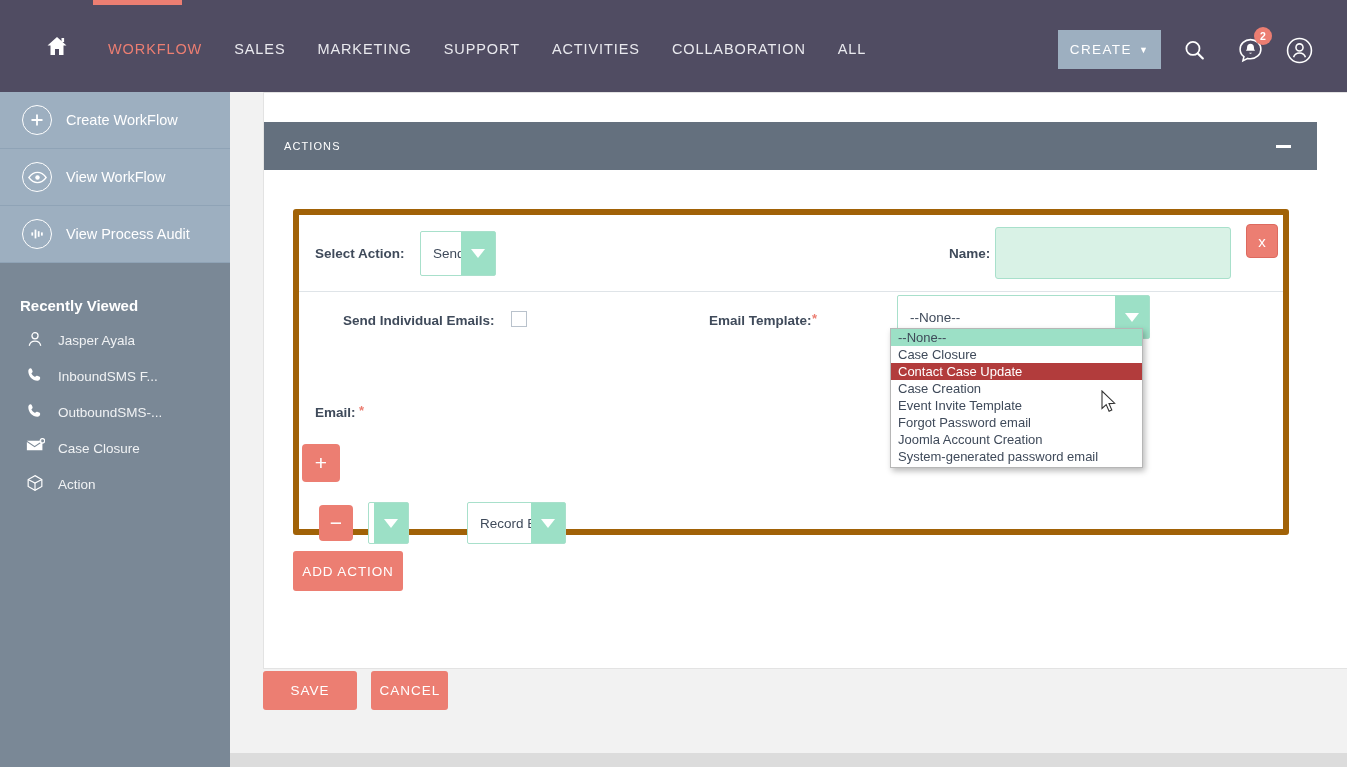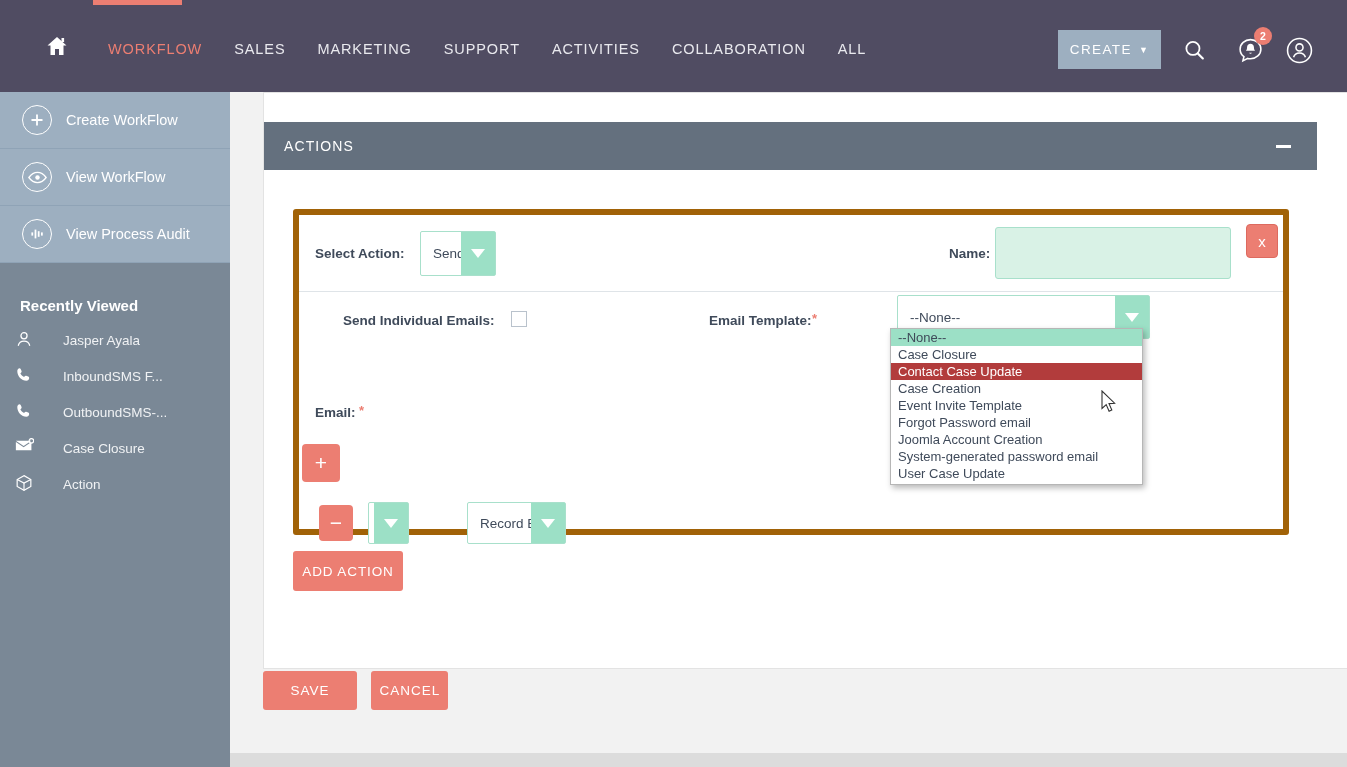--- a/index.html
+++ b/index.html
@@ -78,21 +78,21 @@
     border: 1.6px solid #fff;
     display: flex; align-items: center; justify-content: center;
     flex: 0 0 auto;
   }
   .recent-head {
     color: #ffffff; font-size: 15px; font-weight: bold;
     padding: 34px 0 8px 20px;
   }
   .recent-item {
     height: 36px; display: flex; align-items: center;
-    padding-left: 15px; gap: 28px; color: #f0f2f4; font-size: 13.5px;
+    padding-left: 26px; gap: 12px; color: #f0f2f4; font-size: 13.5px;
     cursor: pointer;
   }
   .recent-item .ic { width: 20px; height: 20px; flex: 0 0 auto; color: #ffffff; }
 
   
   .collapse-handle {
     position: absolute; left: 232px; top: 97px;
     width: 27px; height: 32px; border-radius: 0 4px 4px 0;
     background: #7a8896; cursor: pointer;
     display: flex; align-items: center; justify-content: center;
@@ -107,21 +107,21 @@
   .card {
     position: absolute; left: 33px; top: 0px; width: 1085px; height: 577px;
     background: #ffffff; border: 1px solid #e3e3e3;
   }
   .actions-header {
     position: absolute; left: 0; top: 29px; width: 1053px; height: 48px;
     background: #64707e; display: flex; align-items: center;
     justify-content: space-between; padding: 0 26px 0 20px;
   }
   .actions-header .title {
-    color: #ffffff; font-size: 14px; letter-spacing: 1.1px;
+    color: #ffffff; font-size: 11px; letter-spacing: 1.1px;
   }
   .collapse-minus {
     width: 15px; height: 3px; background: #ffffff; cursor: pointer;
   }
 
   .action-box {
     position: absolute; left: 29px; top: 116px; width: 996px; height: 326px;
     background: #ffffff; border: 6px solid #a16207; border-radius: 3px;
   }
   .row-top {
@@ -441,21 +441,20 @@
 
 <div class="dd-pop">
   <div class="dd-opt sel-none">--None--</div>
   <div class="dd-opt">Case Closure</div>
   <div class="dd-opt hl">Contact Case Update</div>
   <div class="dd-opt">Case Creation</div>
   <div class="dd-opt">Event Invite Template</div>
   <div class="dd-opt">Forgot Password email</div>
   <div class="dd-opt">Joomla Account Creation</div>
   <div class="dd-opt">System-generated password email</div>
-  <div class="dd-opt">User Case Update</div>
 </div>
 
 <div class="cursor">
   <svg width="16" height="24" viewBox="0 0 16 24">
     <path d="M1 1 L1 18.5 L5.2 14.6 L8.1 21.2 L10.8 20 L8 13.6 L13.6 13.2 Z" fill="#ffffff" stroke="#333333" stroke-width="1.1"></path>
   </svg>
 </div>
 
 <div class="hscroll"></div>
 

